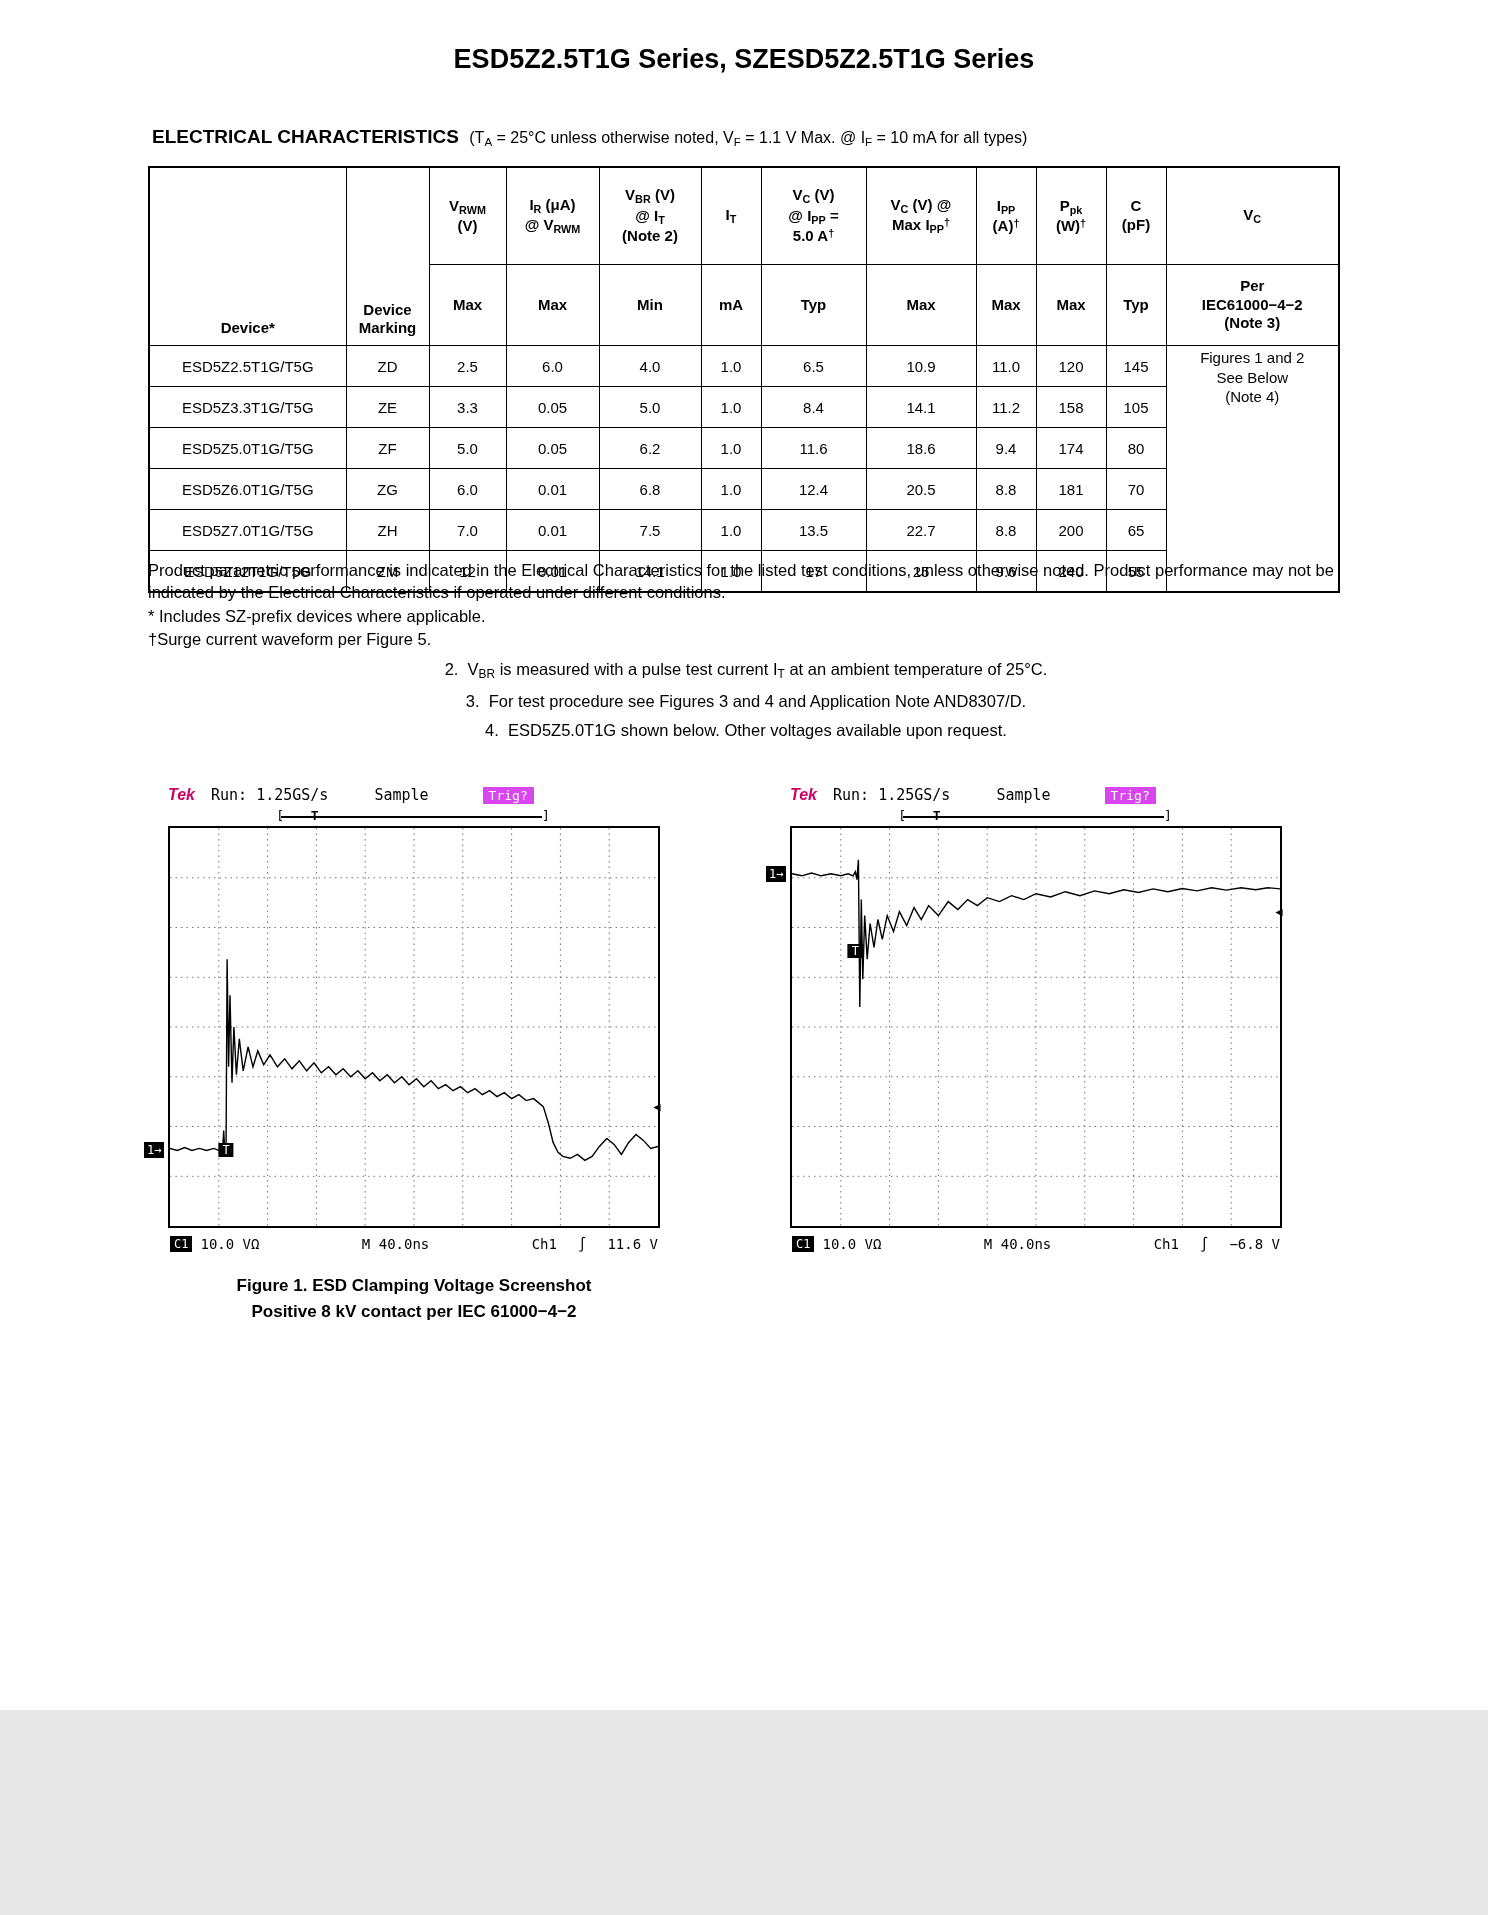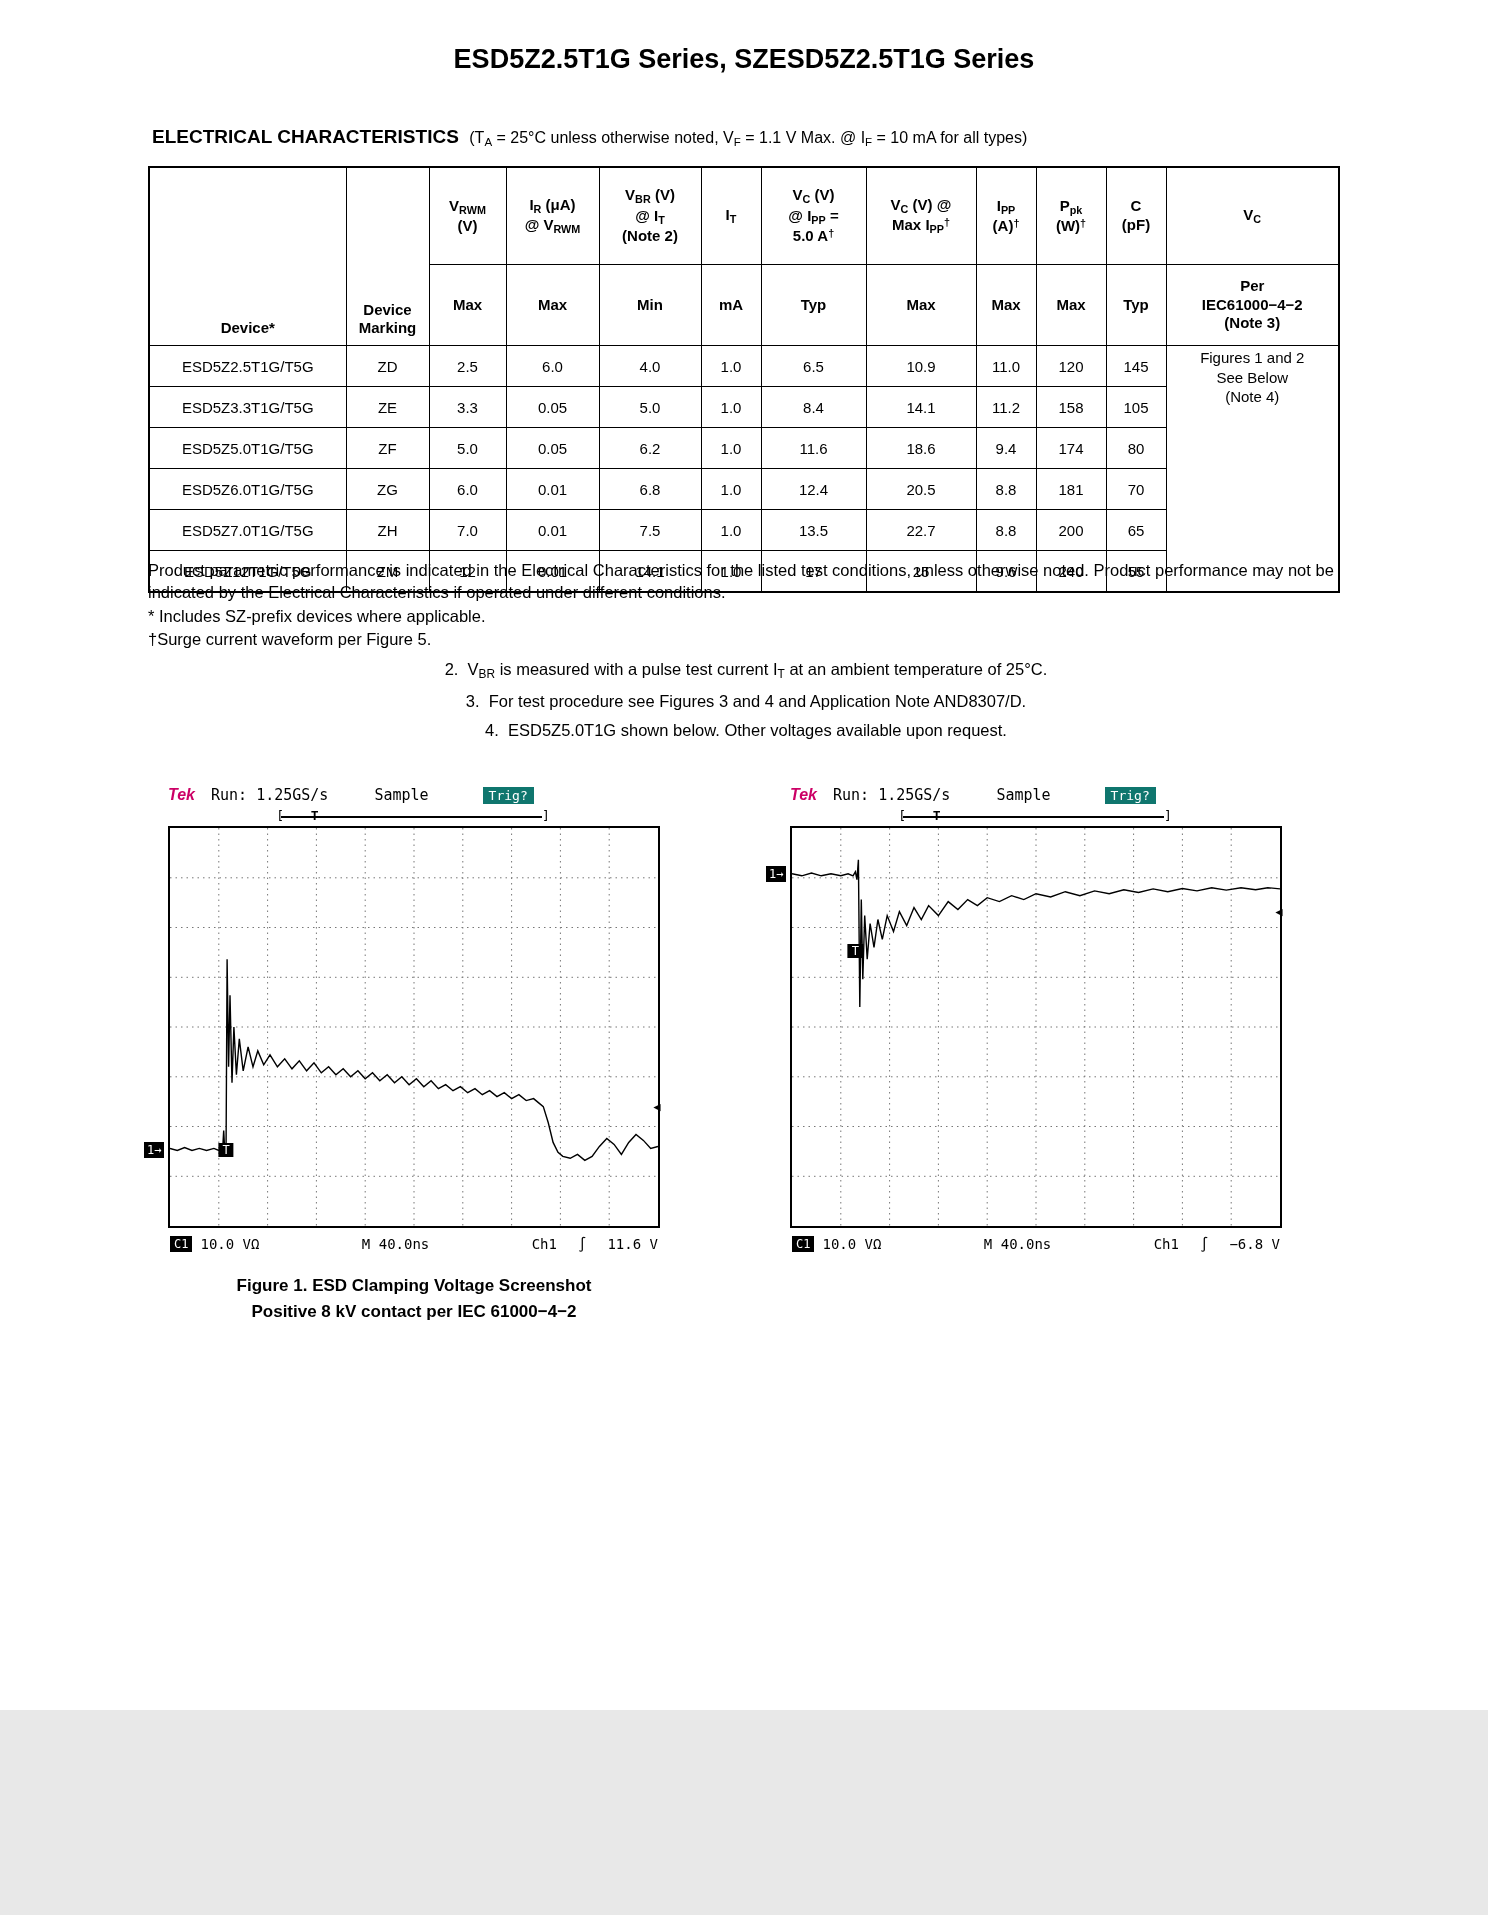--- a/index.html
+++ b/index.html
@@ -45,21 +45,21 @@
   .figures { position:absolute; top:782px; left:168px; display:flex; gap:130px; }
   .scope-panel { width:492px; position:relative; }
   .scope-header {
     display:flex; align-items:flex-end; height:22px;
     font-family:"DejaVu Sans Mono", monospace; font-size:15px; margin-bottom:3px;
   }
   .tek { color:#cc0066; font-weight:bold; font-style:italic; margin-right:16px;
          font-family:"Liberation Sans", sans-serif; font-size:16px; }
   .run { margin-right:46px; }
   .sample { margin-right:54px; }
-  .trig-badge { background:#0f766e; color:#fff; padding:1px 6px; font-size:13px; }
+  .trig-badge { background:#d946ef; color:#fff; padding:1px 6px; font-size:13px; }
 
   .record-bar { position:relative; height:19px; font-family:"DejaVu Sans Mono", monospace; font-size:13px; }
   .rec-line { position:absolute; left:23%; width:53%; top:9px; border-top:2px solid #000; }
   .rec-lb { position:absolute; left:22%; top:1px; }
   .rec-t  { position:absolute; left:29%; top:1px; font-weight:bold; }
   .rec-rb { position:absolute; left:76%; top:1px; }
 
   .scope-grid { position:relative; width:488px; height:398px; border:2px solid #000; }
   .gridlines line { stroke:#777; stroke-width:1; stroke-dasharray:1.5 4; }
   .trace { stroke:#000; stroke-width:1.4; fill:none; }

